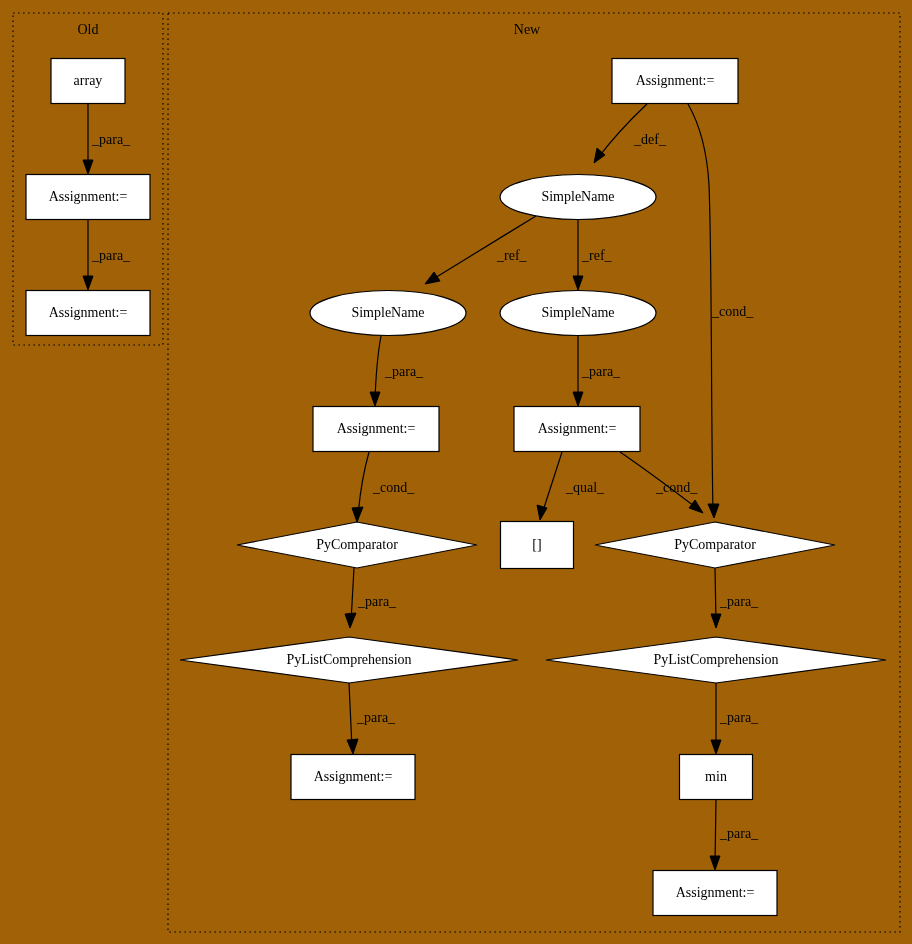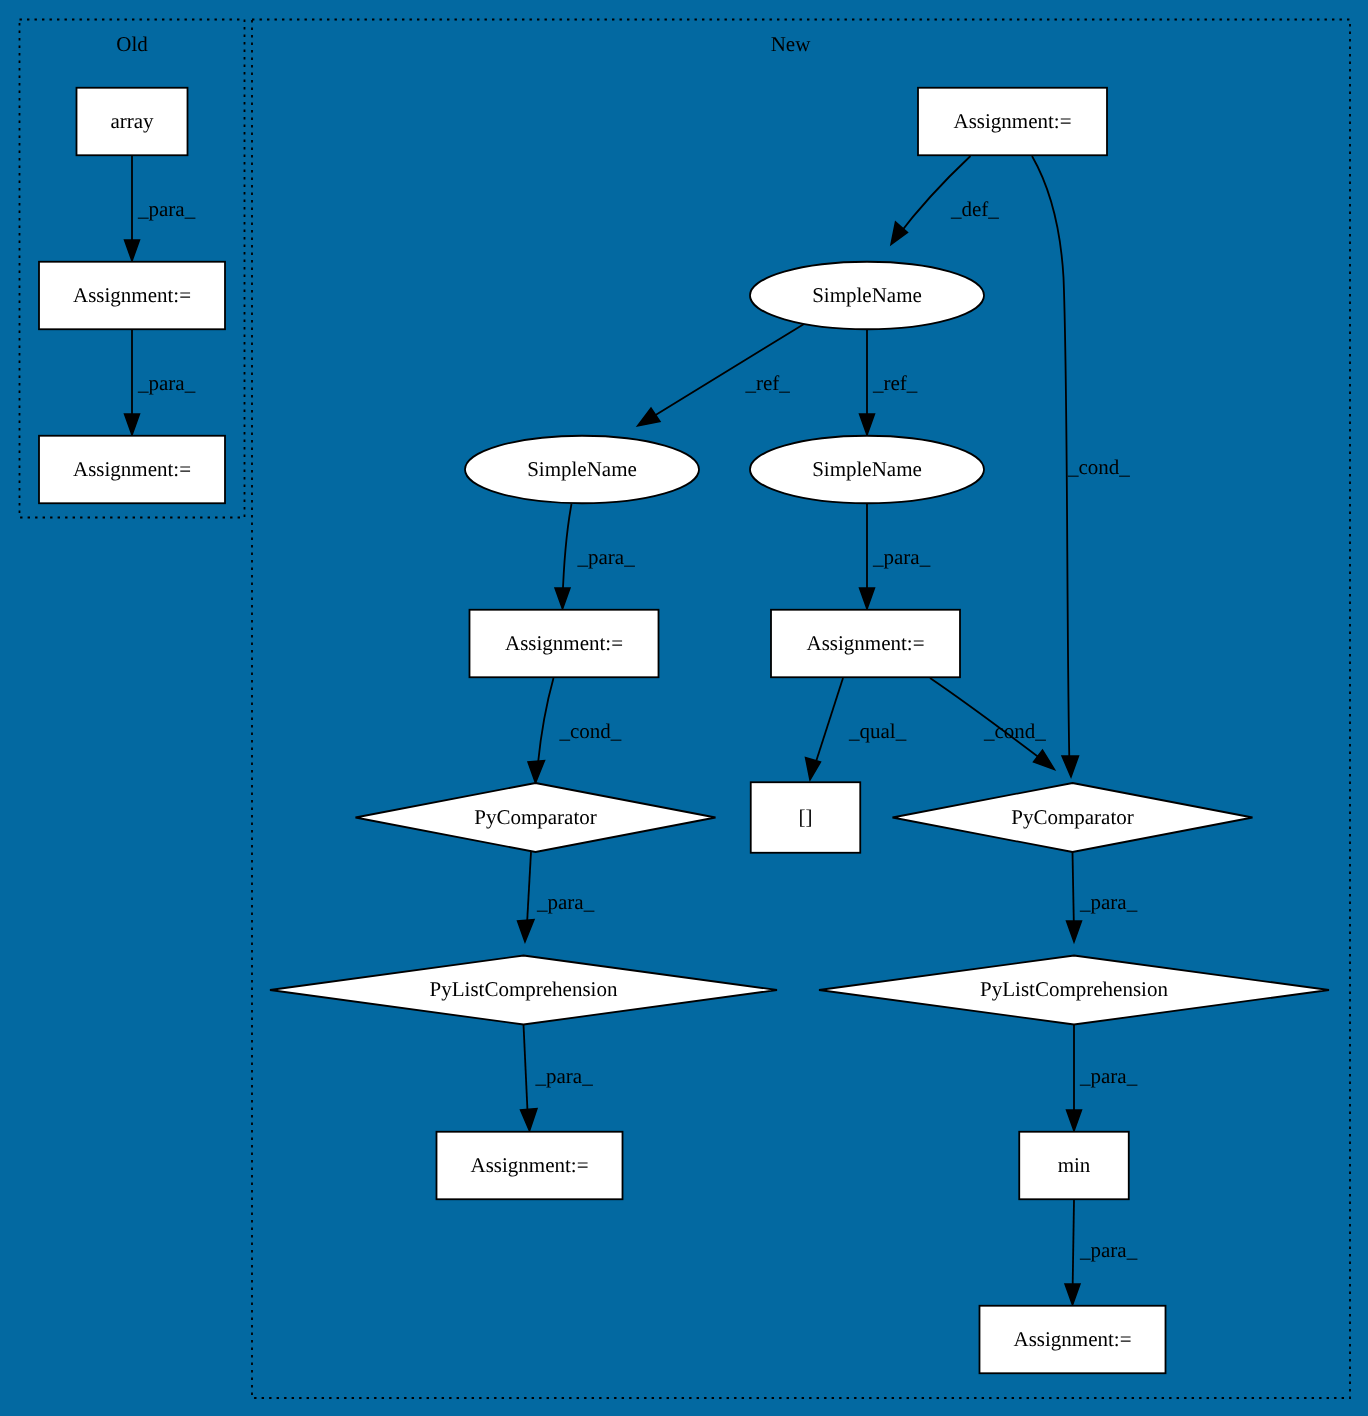--- a/index.html
+++ b/index.html
@@ -4,21 +4,21 @@
 <style>
   html, body {
     margin: 0;
     padding: 0;
     background: #ffffff;
   }
   #canvas {
     position: relative;
     width: 912px;
     height: 944px;
-    background: #0369a1;
+    background: #a16207;
     font-family: "Liberation Serif", "DejaVu Serif", serif;
     overflow: hidden;
   }
   svg.layer {
     position: absolute;
     left: 0;
     top: 0;
     width: 912px;
     height: 944px;
   }

